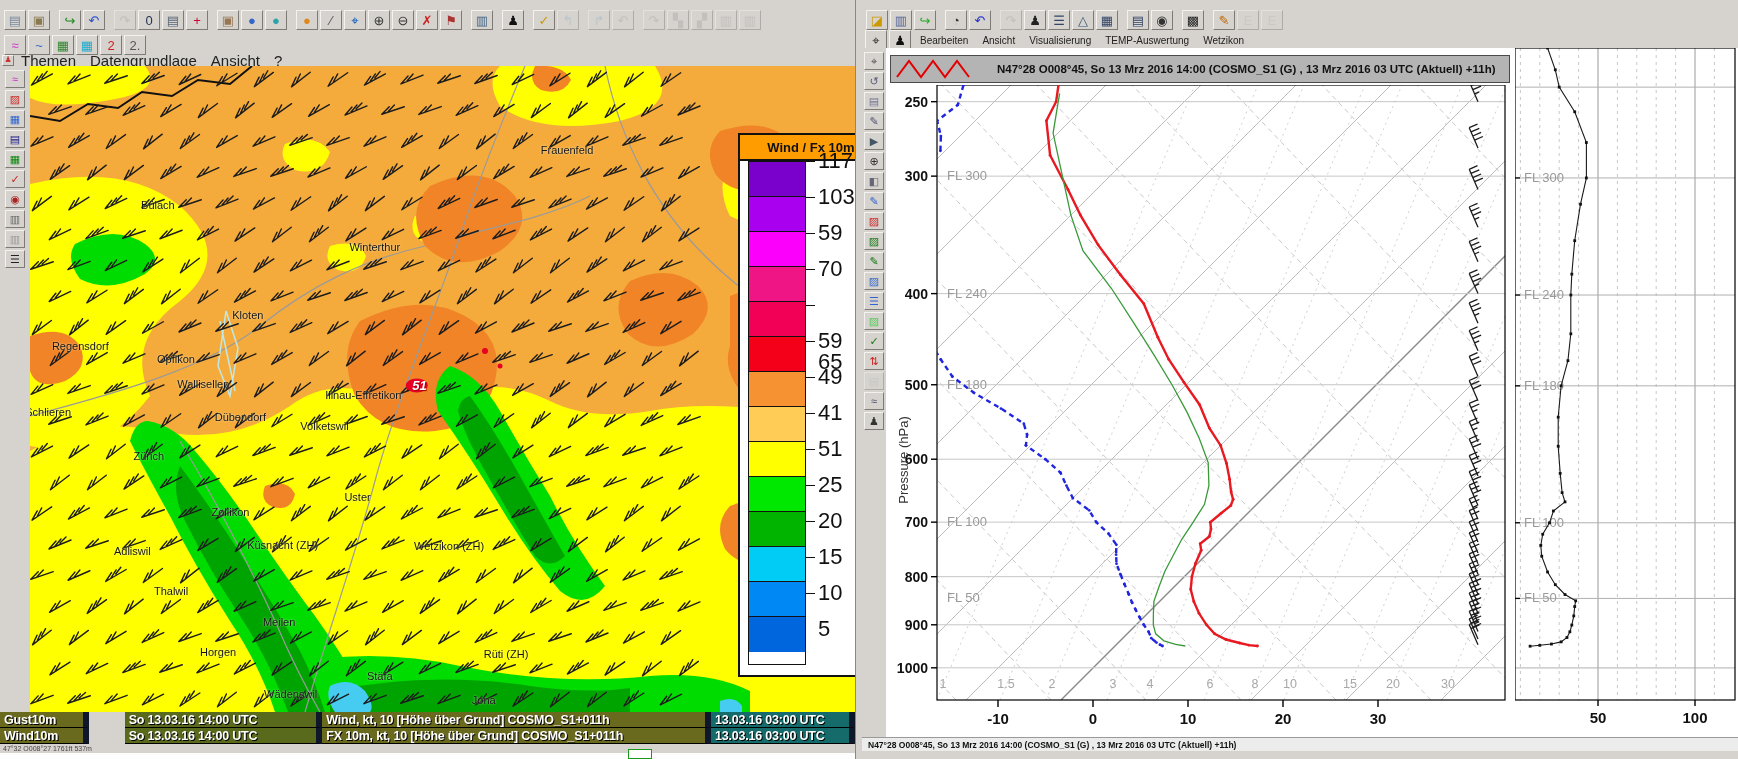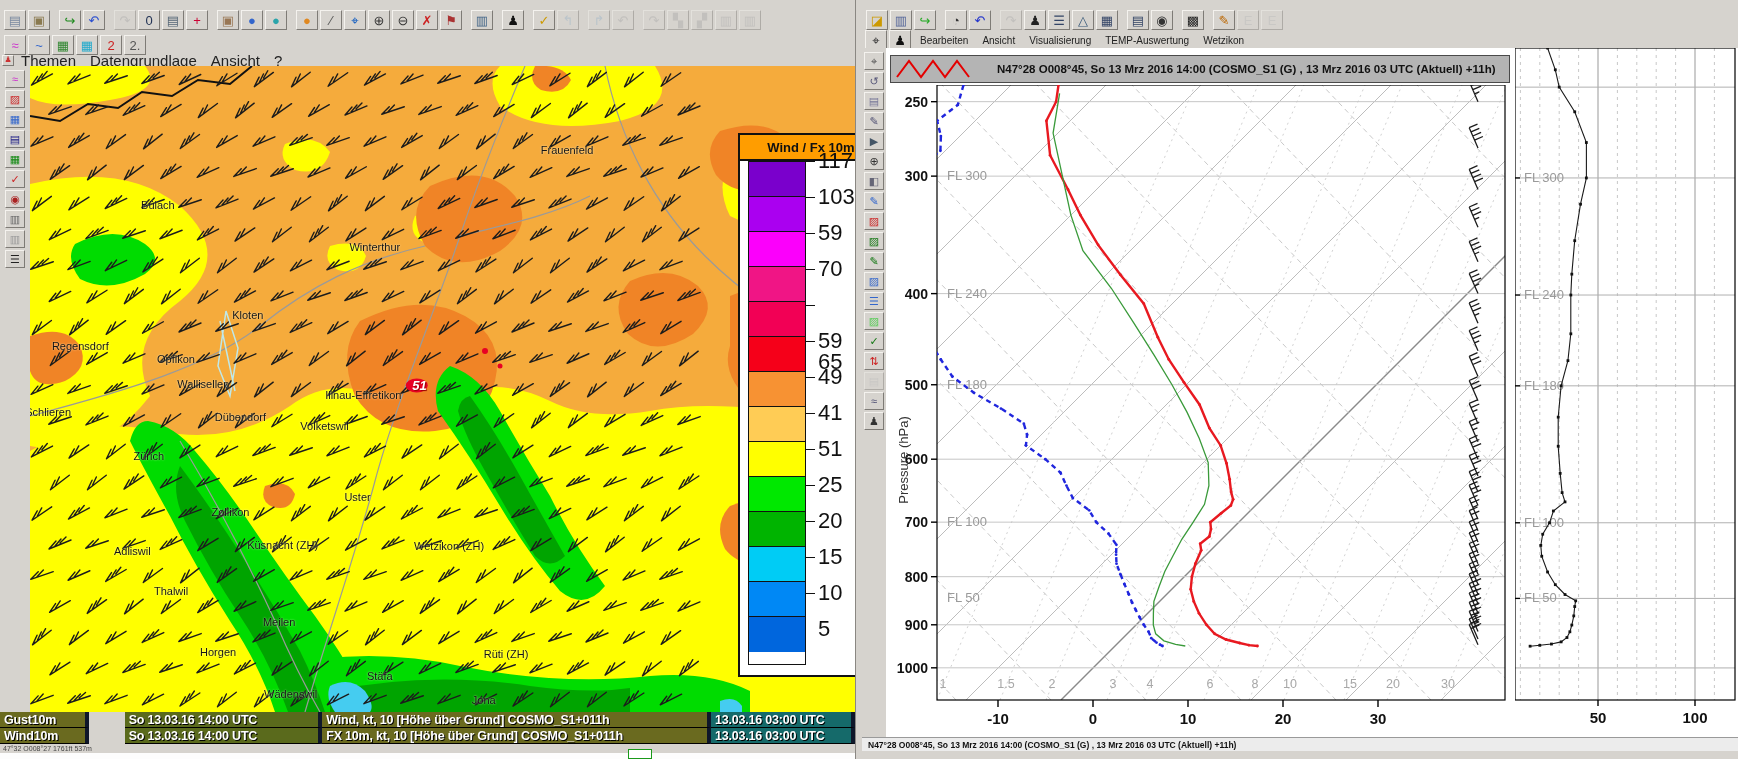--- a/index.html
+++ b/index.html
@@ -34,21 +34,21 @@
         border-bottom:2px solid #111;background:#fff;}
   #legend-unit{font-size:30px;text-align:center;padding:4px 0 6px 0;color:#111;}
   #legend-scale{position:relative;margin:0 6px 10px 8px;height:504px;}
   #legend-bands{position:absolute;left:0;top:0;width:58px;height:504px;border:1px solid #111;box-sizing:border-box;}
   .band{width:100%;box-sizing:border-box;border-bottom:1px solid #111;}
   .band:last-child{border-bottom:none;}
   .bval{position:absolute;left:70px;font-size:22px;color:#111;transform:translateY(-50%);}
   .btick{position:absolute;left:58px;width:9px;height:1px;background:#111;}
   
   .srow{display:flex;height:16px;font-size:12.5px;font-weight:bold;color:#fff;}
-  .srow div{box-sizing:border-box;border-right:4px solid #0f172a;border-bottom:1px solid #000;
+  .srow div{box-sizing:border-box;border-right:6px solid #0f172a;border-bottom:1px solid #000;
         overflow:hidden;white-space:nowrap;padding:0 4px;line-height:16px;
         text-shadow:1px 1px 0 #000;letter-spacing:-.2px;}
   .c1{width:95px;background:#6a6a1f;}
   .c2{width:213px;background:#5a6a1c;margin-left:36px;}
   .c3{width:420px;background:#6a6a1f;}
   .c4{width:155px;background:#156a6a;}
   #coords{left:0;top:744px;width:855px;height:9px;font-size:7px;color:#444;background:#d6d3ce;
         padding-left:3px;line-height:9px;}
   #bottom-strip{left:0;top:753px;width:855px;height:6px;background:#fdfdfd;}
   #tiny-green-box{left:628px;top:749px;width:22px;height:8px;border:1px solid #1a9a1a;background:#fff;}

